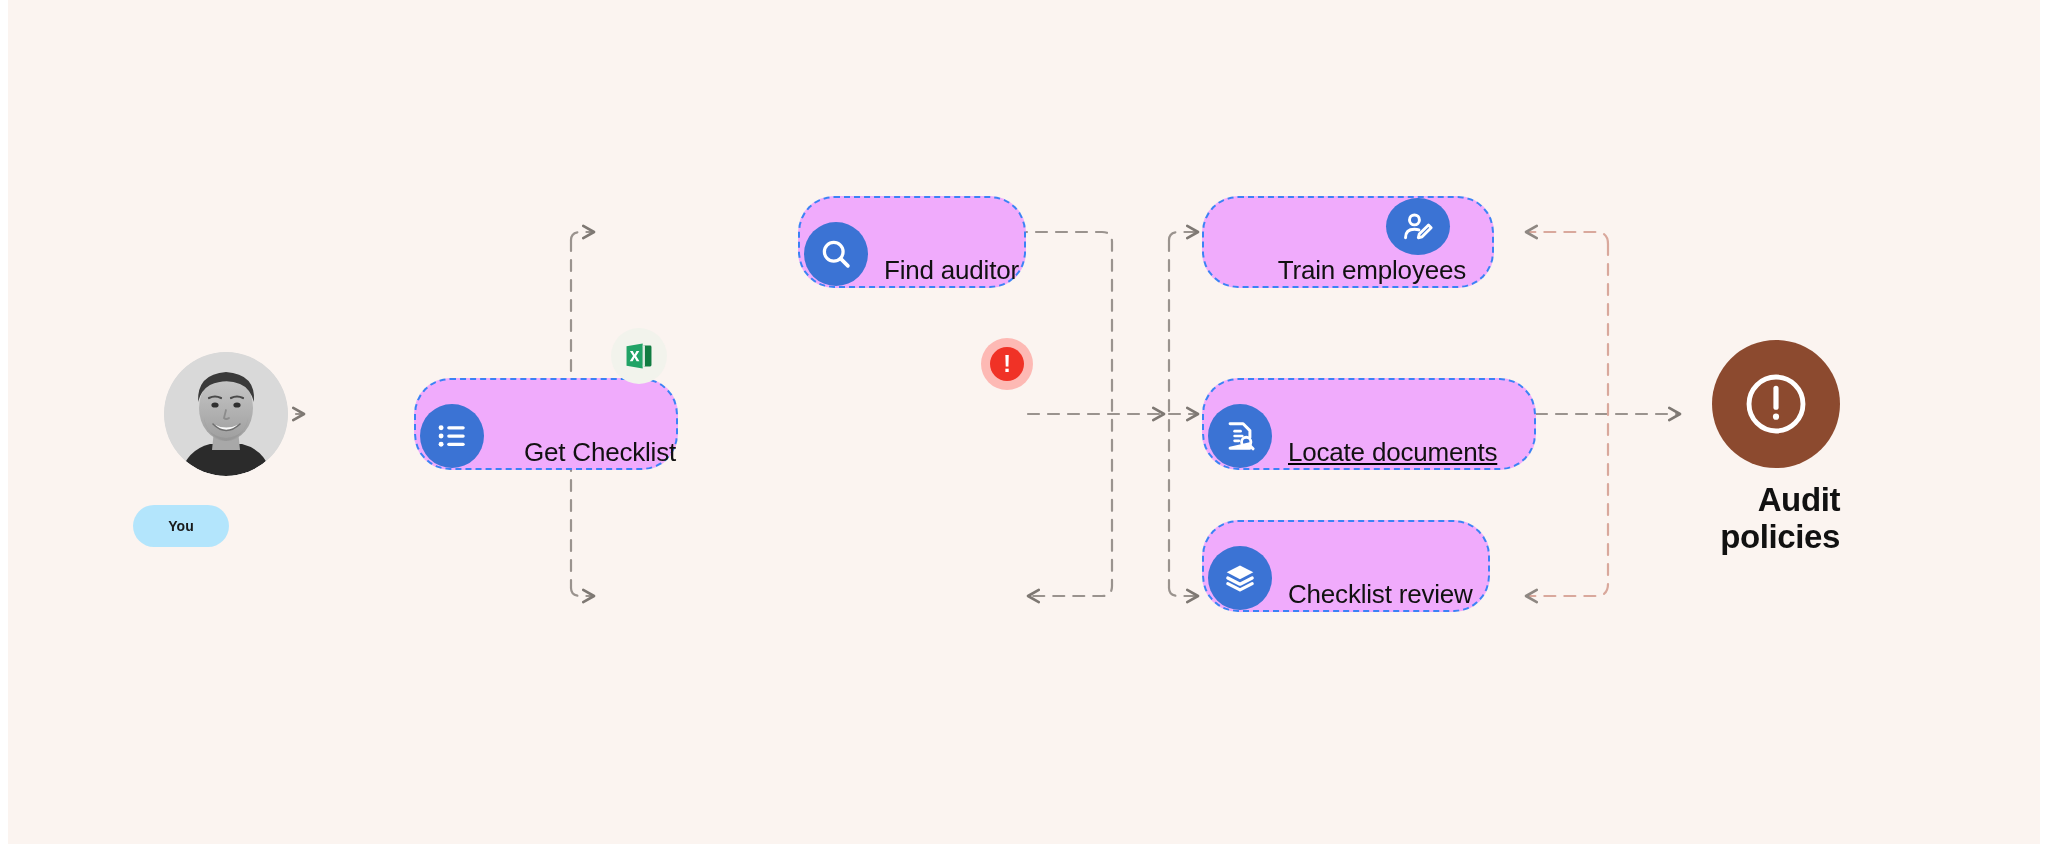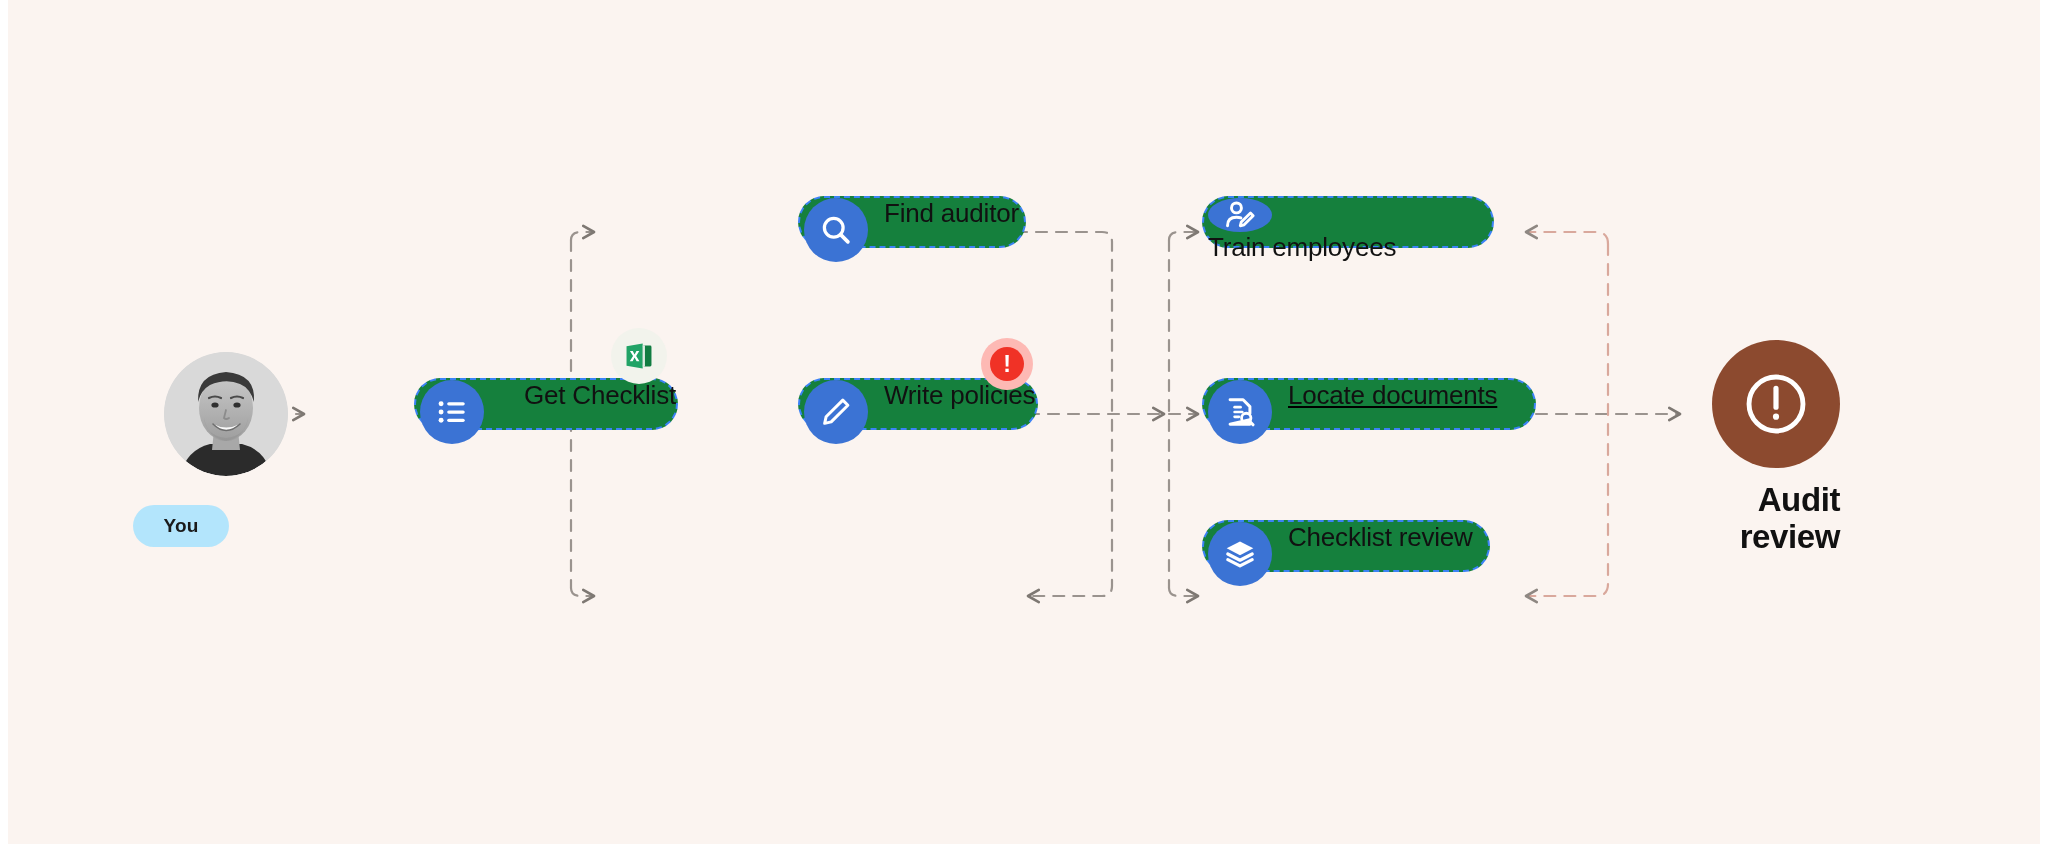--- a/index.html
+++ b/index.html
@@ -63,35 +63,35 @@
     position: absolute;
     left: 125px;
     top: 505px;
     width: 96px;
     height: 42px;
     border-radius: 21px;
     background: #B3E5FC;
     display: flex;
     align-items: center;
     justify-content: center;
-    font-size: 19px;
+    font-size: 14px;
     font-weight: 700;
     color: #1A1A1A;
     letter-spacing: 0.1px;
   }
 
   
   .node {
     position: absolute;
-    height: 52px;
+    height: 92px;
     border-radius: 36px;
-    background: #15803d;
+    background: #f0abfc;
     border: 2.5px dashed #3B82F6;
     display: flex;
-    align-items: flex-start;
+    align-items: flex-end;
     padding-left: 4px;
     padding-right: 26px;
   }
   .node .icon-circle {
     width: 64px;
     height: 64px;
     min-width: 64px;
     border-radius: 50%;
     background: #3B73D4;
     display: flex;
@@ -281,28 +281,20 @@
   <div class="node" style="left:790px; top:196px; width:228px;">
     <div class="icon-circle">
       <svg width="34" height="34" viewBox="0 0 24 24" fill="none">
         <circle cx="10.4" cy="10.4" r="6.6" stroke="#fff" stroke-width="2.3"></circle>
         <path d="M15.3 15.3 L20.4 20.4" stroke="#fff" stroke-width="2.6" stroke-linecap="round"></path>
       </svg>
     </div>
     <span class="node-label">Find auditor</span>
   </div>
 
-  <div class="node" style="left:790px; top:378px; width:240px;">
-    <div class="icon-circle">
-      <svg width="34" height="34" viewBox="0 0 24 24" fill="none">
-        <path d="M16.8 3.6 L20.4 7.2 L8.6 19 L4 20 L5 15.4 Z" stroke="#fff" stroke-width="2.1" stroke-linejoin="round"></path>
-      </svg>
-    </div>
-    <span class="node-label">Write policies</span>
-  </div>
   <div class="corner-badge badge-alert-halo" style="left:973px; top:338px;">
     <div class="badge-alert-core">
       <span>!</span>
     </div>
   </div>
 
 
   <div class="node" style="left:1194px; top:196px; width:292px;flex-direction:column;">
     <div class="icon-circle">
       <svg width="34" height="34" viewBox="0 0 24 24" fill="none">
@@ -342,17 +334,17 @@
   <div class="end-node">
     <div class="end-circle">
       <svg width="78" height="78" viewBox="0 0 24 24" fill="none">
         <circle cx="12" cy="12" r="8.3" stroke="#ffffff" stroke-width="1.5"></circle>
         <path d="M12 7.2 V13" stroke="#ffffff" stroke-width="1.6" stroke-linecap="round"></path>
         <circle cx="12" cy="15.9" r="0.95" fill="#ffffff"></circle>
       </svg>
     </div>
     <div class="end-label">
       <div>Audit</div>
-      <div>review</div>
+      <div>policies</div>
     </div>
   </div>
 
 </div>
 
 </body></html>

